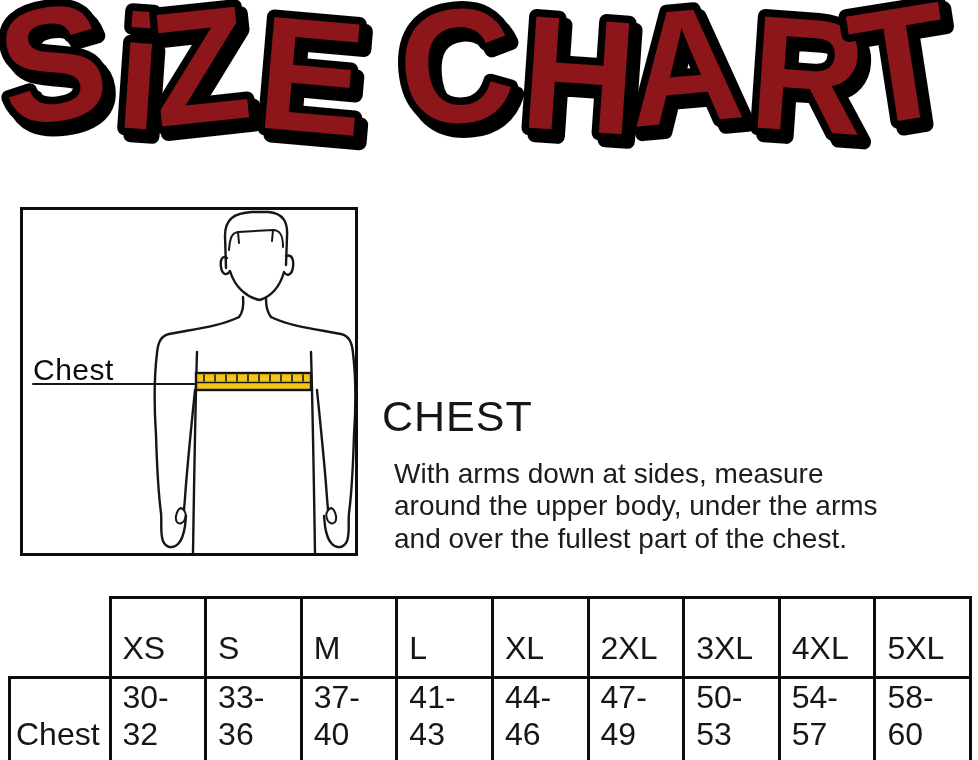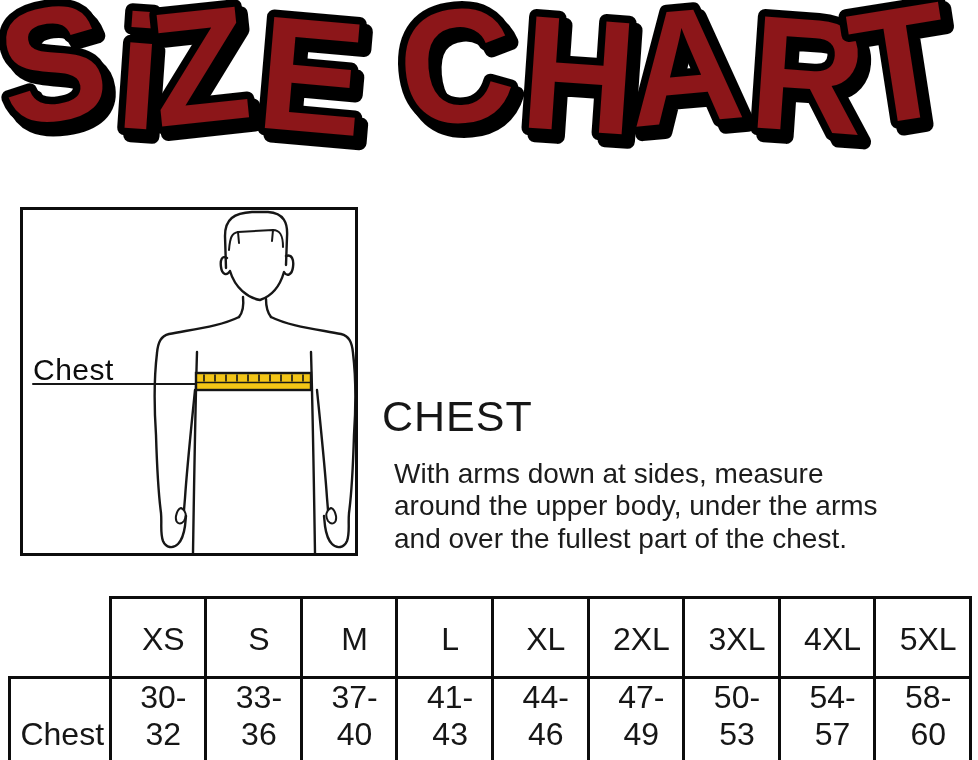--- a/index.html
+++ b/index.html
@@ -48,22 +48,22 @@
     font-size:28px;line-height:32.4px;color:#1c1c1c;white-space:pre-line;
   }
   
   .size-table{
     position:absolute;left:8px;top:596px;width:964px;
     border-collapse:collapse;table-layout:fixed;
   }
   .size-table th,.size-table td{
     border:3px solid #0d0d0d;
     font-weight:400;font-size:32px;color:#161616;
-    text-align:center;vertical-align:bottom;
-    padding:0 0 18px 11px;overflow:hidden;
+    text-align:left;vertical-align:bottom;
+    padding:0 0 9px 11px;overflow:hidden;
   }
   .size-table tr{height:80px;}
   .size-table .corner-blank{border:none;background:transparent;}
   .size-table th:first-child,.size-table td:first-child{width:94px;padding-left:5px;}
 </style>
 </head>
 <body>
 
 <div class="page">
 

